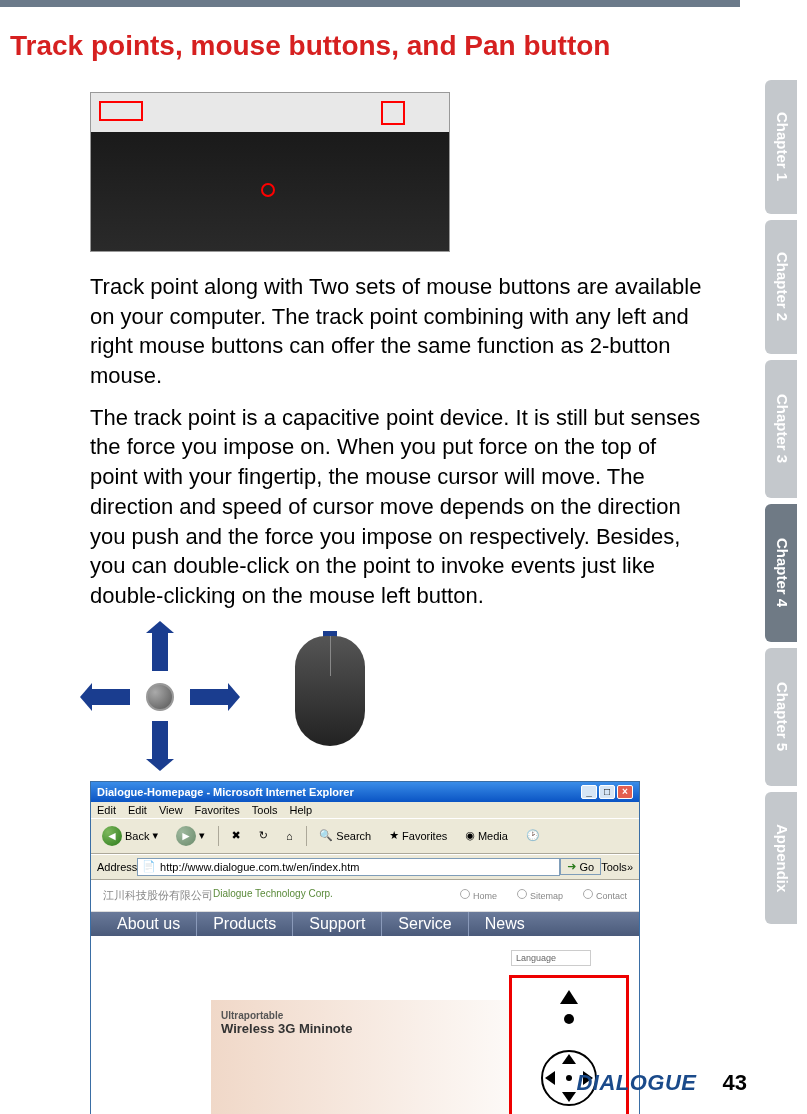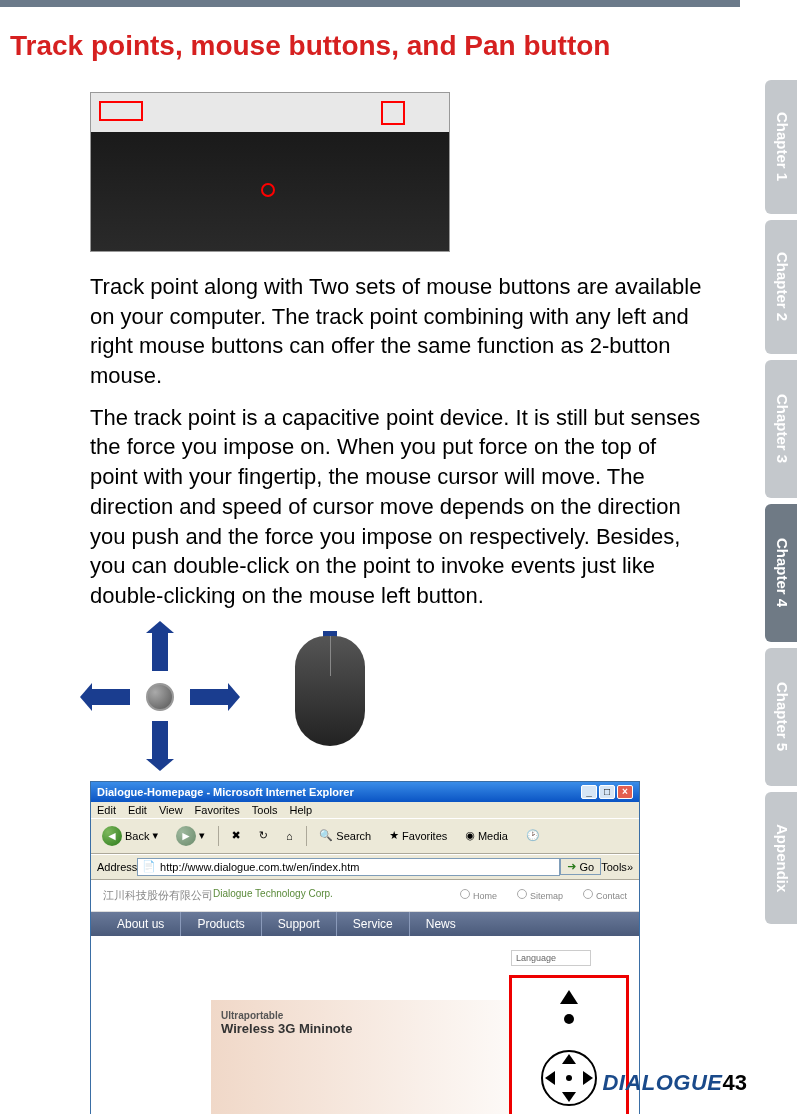--- a/index.html
+++ b/index.html
@@ -190,21 +190,21 @@
   .logo-ch { color:#888; font-size:11px; }
   .logo-en { color:#5a8a3a; font-size:10px; }
   .header-links { display:flex; gap:20px; font-size:9px; color:#888; align-items: center; }
   .hl-icon {
     width:10px; height:10px; border:1px solid #aaa; border-radius:50%;
     display:inline-block; margin-right:3px;
   }
   .navbar {
     background:linear-gradient(to bottom, #6a7a9a, #4a5a7a);
     display:flex; height:24px; align-items:center; padding:0 10px;
-    color:#fff; font-size:12px; gap:0;
+    color:#fff; font-size:16px; gap:0;
   }
   .navbar span {
     padding:0 16px; border-left:1px solid #8a9aba;
     height:100%; display:flex; align-items:center;
   }
   .navbar span:first-child { border-left:none; }
   .lang-box {
     position:absolute; right:48px; top:70px; width:80px;
     background:#fff; border:1px solid #ccc; font-size:9px; padding:2px 4px; color:#666;
   }
@@ -276,21 +276,21 @@
     font-family: Arial, sans-serif;
   }
   .tab.active { background:#6f7a85; }
   .tab.ch1, .tab.ch2 { height: 134px; }
   .tab.ch3, .tab.ch4, .tab.ch5 { height: 138px; }
   .tab.apx { height: 132px; }
 
   
   .footer {
     position:absolute; bottom:18px; right:60px;
-    display:flex; align-items:baseline; 
+    display:flex; align-items:baseline; gap:26px;
   }
   .brand {
     font-family: Arial, sans-serif; font-style:italic; font-weight:bold;
     font-size:22px; color:#1a4a8a; letter-spacing:0.5px;
   }
   .pagenum { font-size:22px; font-weight:bold; color:#000; }
 </style>
 </head>
 <body>
 

